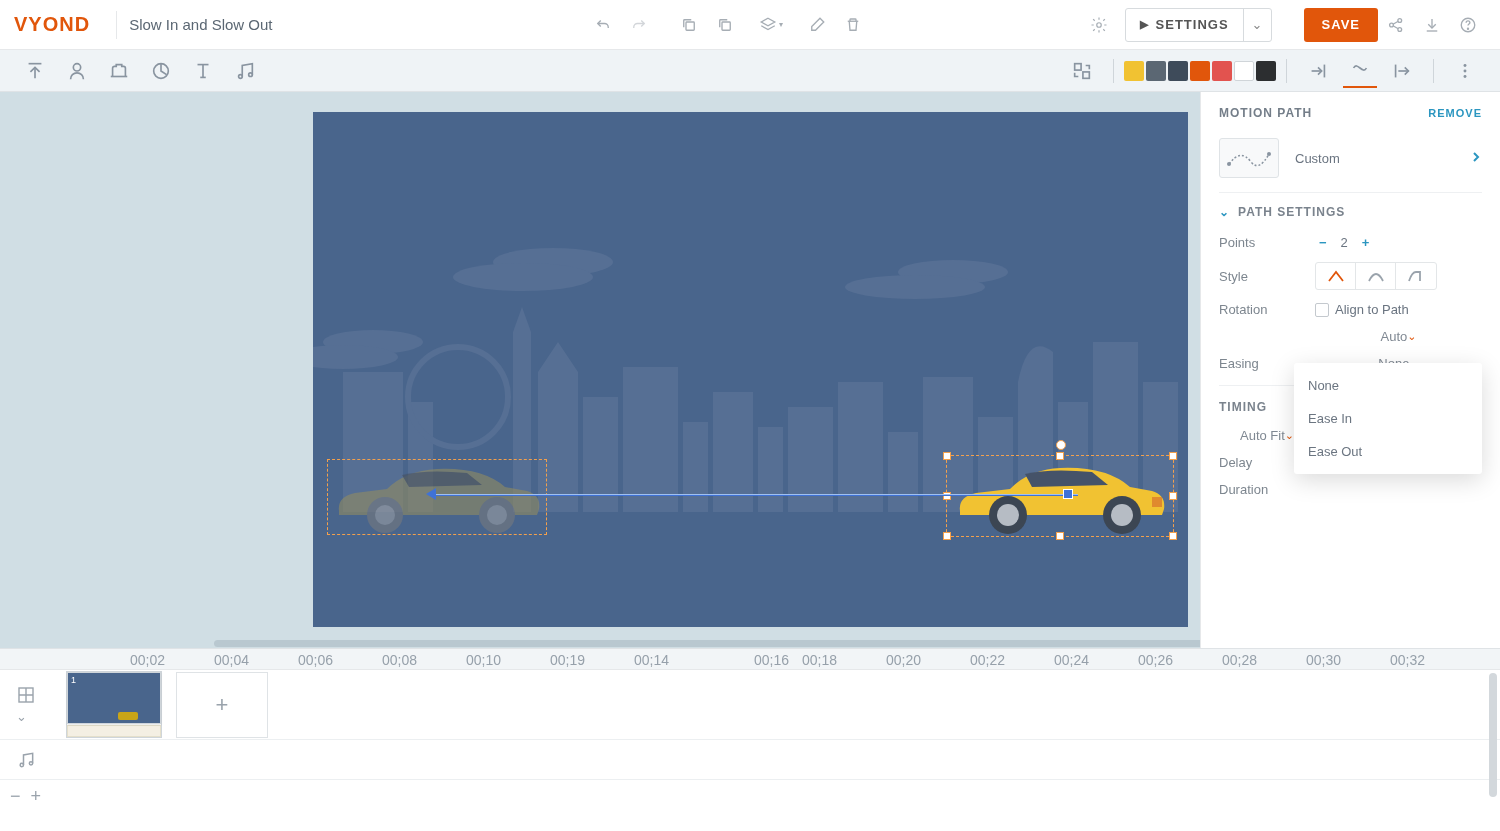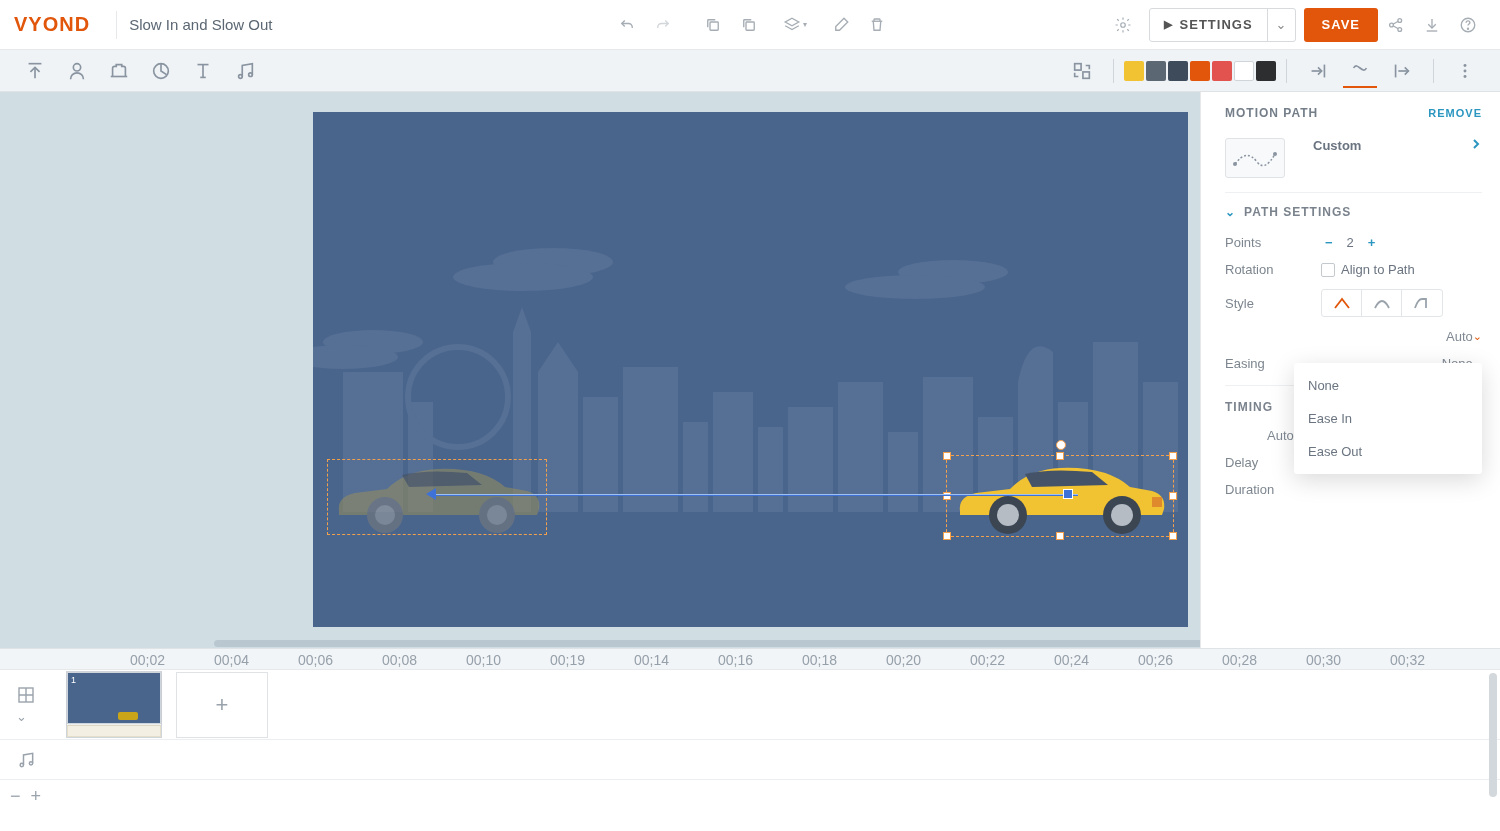--- a/index.html
+++ b/index.html
@@ -9,21 +9,21 @@
 .topbar { height: 50px; display: flex; align-items: center; padding: 0 14px; border-bottom: 1px solid #e6e8ea; background: #fff; }
 .logo { color: #e1560b; font-weight: 700; letter-spacing: 1px; font-size: 20px; margin-right: 14px; }
 .divider-v { width:1px; height:28px; background:#e6e8ea; margin:0 12px; }
 .title { font-size: 15px; color:#5b6773; }
 .top-spacer { flex:1; }
 .icon-btn { width:28px; height:28px; display:flex; align-items:center; justify-content:center; color:#a6adb4; margin:0 4px; cursor:pointer; }
 .icon-btn svg { width:18px; height:18px; }
 .preview-btn { display:flex; align-items:center; border:1px solid #d7dbde; border-radius:3px; height:34px; margin:0 8px; }
 .preview-main { padding:0 14px; display:flex; align-items:center; gap:6px; color:#555; font-weight:600; font-size:13px; letter-spacing:1px; }
 .preview-caret { border-left:1px solid #d7dbde; width:28px; display:flex; align-items:center; justify-content:center; height:100%; color:#888; }
-.save-btn { background:#e1560b; color:#fff; border:none; border-radius:3px; padding:0 18px; height:34px; font-weight:700; letter-spacing:1px; font-size:13px; cursor:pointer; }
+.save-btn { background:#e1560b; color:#fff; border:none; border-radius:3px; padding:0 18px; height:34px; font-weight:700; letter-spacing:1px; font-size:13px; cursor:pointer;margin-left:24px; }
 
 
 .toolrow { height:42px; background:#eff3f6; display:flex; align-items:center; padding:0 14px; border-bottom:1px solid #dfe3e6; }
 .toolrow .icon-btn { width:34px; height:34px; color:#8994a0; }
 .toolrow .icon-btn svg { width:22px; height:22px; }
 .tool-spacer { flex:1; }
 .swatch-row { display:flex; gap:2px; align-items:center; }
 .swatch { width:20px; height:20px; border-radius:2px; }
 .tool-divider { width:1px; height:24px; background:#cfd5da; margin:0 10px; }
 .motion-icon { color:#e1560b; border-bottom:2px solid #e1560b; padding-bottom:3px; }
@@ -39,37 +39,37 @@
 .handle { position:absolute; width:8px; height:8px; background:#fff; border:1px solid #f3a04c; }
 .mpath { position:absolute; height:2px; background:#3f72d6; left:120px; right:110px; top:382px; border-top:1px solid #a0c0f0; }
 .mpath-knob { position:absolute; width:10px; height:10px; background:#3f72d6; border:1px solid #fff; }
 .mpath-tri { position:absolute; width:0; height:0; border-top:6px solid transparent; border-bottom:6px solid transparent; border-right:10px solid #3f72d6; }
 .mpath-circle { position:absolute; width:10px; height:10px; border-radius:50%; background:#fff; border:1px solid #f3a04c; }
 .stage-scroll { position:absolute; left:0; right:0; bottom:0; height:10px; background:#d0dee4; }
 .stage-scroll-thumb { position:absolute; left:214px; right:8px; top:1px; height:7px; background:#b9c8d0; border-radius:4px; }
 
 
 .right-panel { position:absolute; right:0; top:92px; width:300px; bottom:183px; background:#fff; border-left:1px solid #e6e8ea; font-size:13px; color:#6a7480; z-index:5; }
-.panel-pad { padding:14px 18px 8px 24px;}
+.panel-pad { padding:14px 18px 8px 18px;}
 .panel-head { display:flex; justify-content:space-between; align-items:center; font-size:12px; letter-spacing:1px; color:#747e89; font-weight:600; margin-bottom:12px; }
 .panel-head .remove { color:#2b96c0; font-weight:600; font-size:11px; letter-spacing:1px; cursor:pointer; }
-.path-type { display:flex; align-items:flex-start; gap:28px; padding:6px 0 14px 0; border-bottom:1px solid #eef0f2;font-weight:bold; }
+.path-type { display:flex; align-items:center; gap:16px; padding:6px 0 14px 0; border-bottom:1px solid #eef0f2; }
 .path-thumb { width:60px; height:40px; border:1px solid #dfe3e6; border-radius:3px; background:#f8f9fa; display:flex; align-items:center; justify-content:center; }
 .path-type .chev { margin-left:auto; color:#2b96c0; }
 .section-title { display:flex; align-items:center; gap:8px; font-size:12px; letter-spacing:1px; font-weight:600; color:#7a838d; padding:12px 0 10px 0; }
 .row { display:flex; align-items:center; padding:6px 0; }
 .row-label { width:96px; color:#7d868f; font-size:13px; }
 .points-ctrl { display:flex; align-items:center; gap:10px; }
 .pm-btn { color:#2b96c0; cursor:pointer; font-weight:600; padding:0 4px; }
 .style-opts { display:flex; border:1px solid #e3e6e8; border-radius:3px; overflow:hidden; }
 .style-opts div { width:40px; height:26px; display:flex; align-items:center; justify-content:center; border-right:1px solid #e3e6e8; }
 .style-opts div:last-child { border-right:none; }
 .style-opts .act { color:#e1560b; }
 .chk { width:14px; height:14px; border:1px solid #c4c9ce; border-radius:2px; margin-right:6px; display:inline-block; }
-.select { flex:1; display:flex; align-items:center; justify-content:flex-end; color:#808993; cursor:pointer; }
+.select { flex:1; display:flex; align-items:center; justify-content:center; color:#808993; cursor:pointer; }
 .select .sel-caret { color:#e1560b; font-size:11px;}
 .timing-title { font-size:12px; letter-spacing:1px; font-weight:600; color:#7a838d; padding:14px 0 8px 0; border-top:1px solid #eef0f2; margin-top:8px; }
 
 
 .dropdown { position:absolute; right:18px; top:271px; width:188px; background:#fff; box-shadow:0 6px 24px rgba(0,0,0,0.15); border-radius:3px; z-index:20; padding:6px 0; }
 .dd-item { padding:9px 14px; color:#6b7581; cursor:pointer; font-size:13px; }
 .dd-item.highlight { background:#eef1f3; }
 
 
 .timeline { position:absolute; left:0; right:0; bottom:0; height:183px; background:#fff; border-top:1px solid #dfe3e6; }
@@ -375,47 +375,47 @@
   </div>
   <div class="row">
     <div class="row-label">Points</div>
     <div class="points-ctrl">
       <span class="pm-btn">−</span>
       <span>2</span>
       <span class="pm-btn">+</span>
     </div>
   </div>
   <div class="row">
-    <div class="row-label">Rotation</div>
-    <div style="display:flex;align-items:center">
-          <span class="chk"></span>
-          <span>Align to Path</span>
-        </div>
-  </div>
-  <div class="row">
     <div class="row-label">Style</div>
     <div class="style-opts">
       <div class="act">
             <svg width="20" height="14" viewBox="0 0 20 14" stroke="currentColor" fill="none" stroke-width="1.8">
               <path d="M3 12 L10 3 L17 12"></path>
             </svg>
           </div>
       <div>
             <svg width="20" height="14" viewBox="0 0 20 14" stroke="#9aa3ac" fill="none" stroke-width="1.8">
               <path d="M3 12 Q10 -2 17 12"></path>
             </svg>
           </div>
       <div>
             <svg width="20" height="14" viewBox="0 0 20 14" stroke="#9aa3ac" fill="none" stroke-width="1.8">
               <path d="M3 12 Q6 3 10 3 L14 3 L14 12"></path>
             </svg>
           </div>
     </div>
   </div>
   <div class="row">
+    <div class="row-label">Rotation</div>
+    <div style="display:flex;align-items:center">
+          <span class="chk"></span>
+          <span>Align to Path</span>
+        </div>
+  </div>
+  <div class="row">
     <div class="row-label"></div>
     <div class="select">
           <span>Auto</span>
           <span class="sel-caret">⌄</span>
         </div>
   </div>
   <div class="row">
     <div class="row-label">Easing</div>
     <div class="select">
           <span>None</span>
@@ -446,21 +446,21 @@
 
 <div class="timeline">
   <div class="ruler" id="ruler">
       <span class="ruler-label" style="left: 130px;">00;02</span>
       <span class="ruler-label" style="left: 214px;">00;04</span>
       <span class="ruler-label" style="left: 298px;">00;06</span>
       <span class="ruler-label" style="left: 382px;">00;08</span>
       <span class="ruler-label" style="left: 466px;">00;10</span>
       <span class="ruler-label" style="left: 550px;">00;19</span>
       <span class="ruler-label" style="left: 634px;">00;14</span>
-      <span class="ruler-label" style="left: 718px;">00;16</span>
+      <span class="ruler-label" style="left: 754px;">00;16</span>
       <span class="ruler-label" style="left: 802px;">00;18</span>
       <span class="ruler-label" style="left: 886px;">00;20</span>
       <span class="ruler-label" style="left: 970px;">00;22</span>
       <span class="ruler-label" style="left: 1054px;">00;24</span>
       <span class="ruler-label" style="left: 1138px;">00;26</span>
       <span class="ruler-label" style="left: 1222px;">00;28</span>
       <span class="ruler-label" style="left: 1306px;">00;30</span>
       <span class="ruler-label" style="left: 1390px;">00;32</span>
     </div>
   <div class="scene-row">

